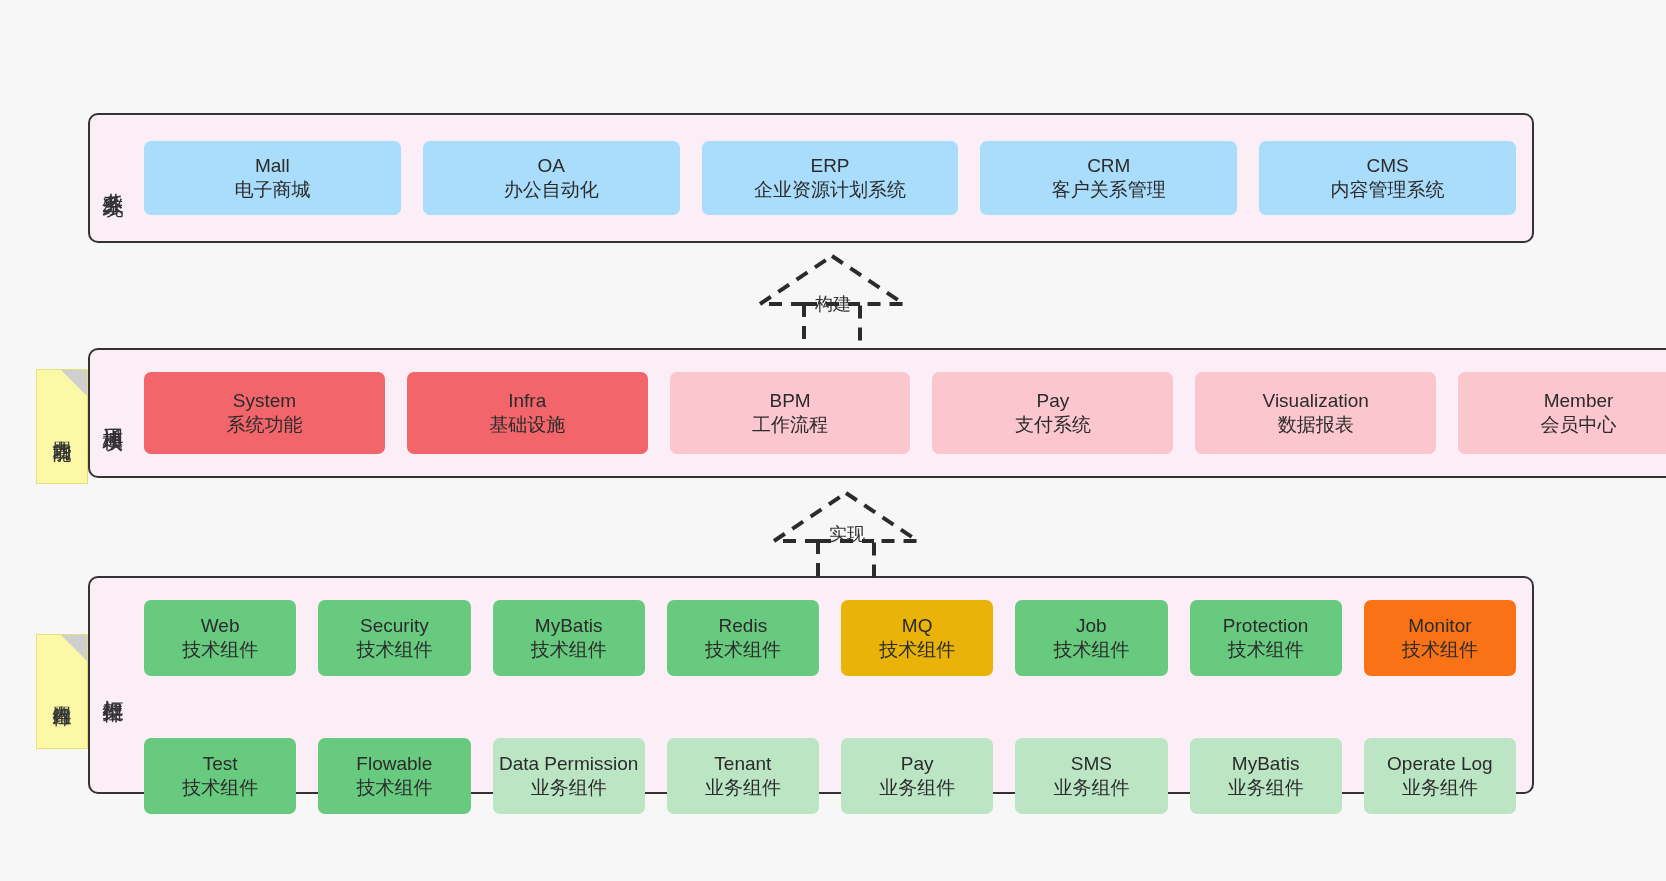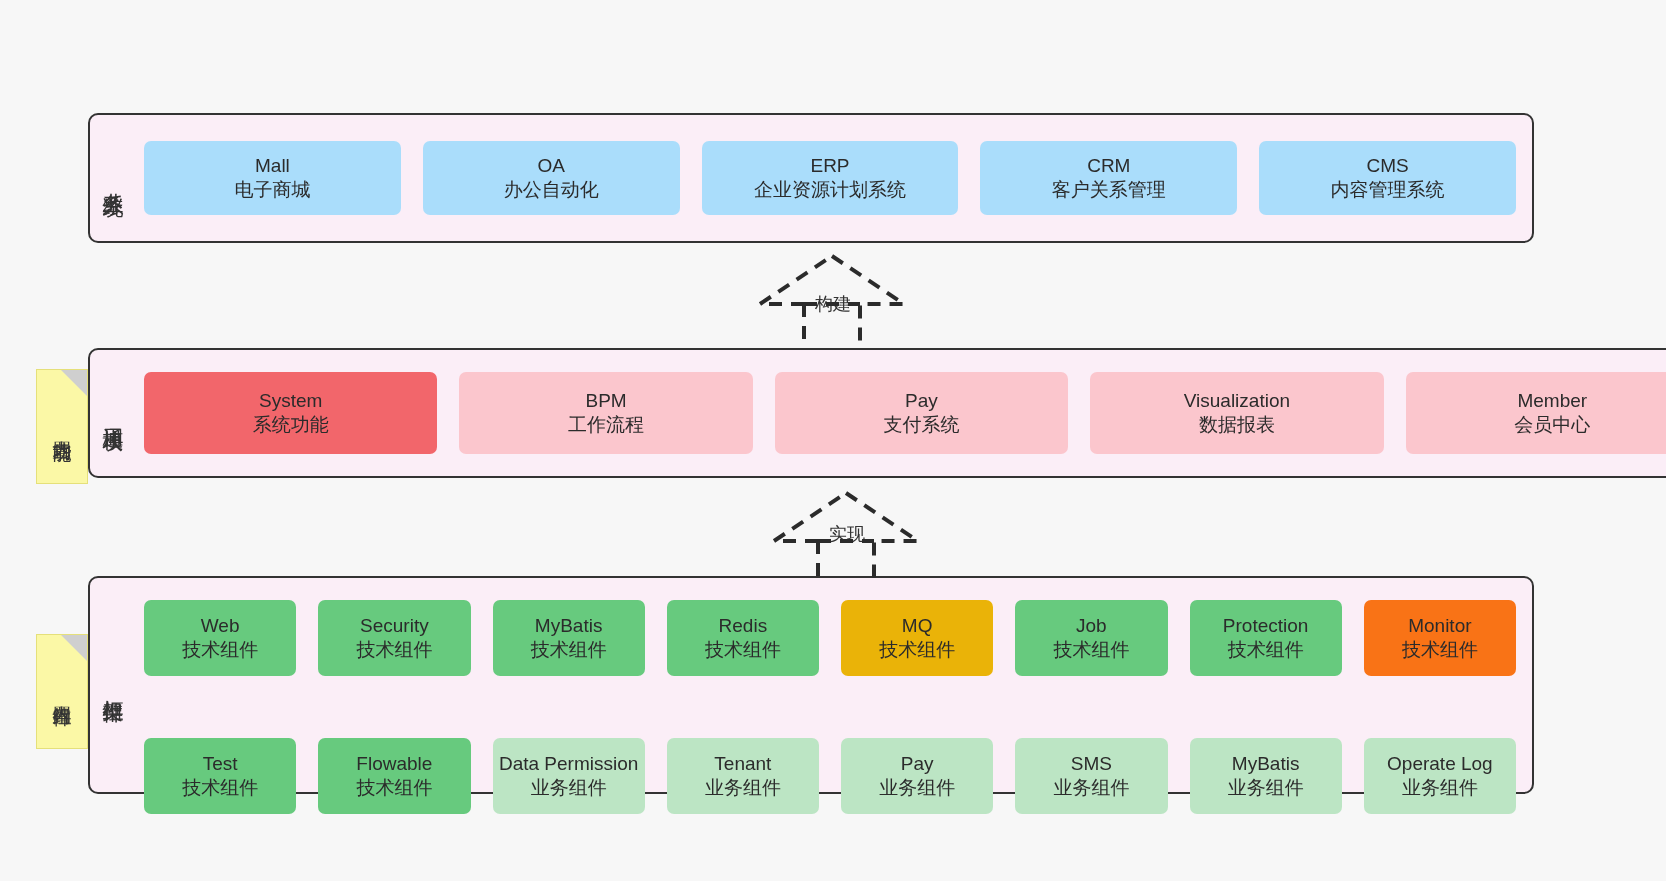--- a/index.html
+++ b/index.html
@@ -51,21 +51,20 @@
     display: flex;
     flex-direction: column;
     justify-content: center;
     gap: 18px;
     padding: 0 16px 0 8px;
     box-sizing: border-box;
   }
   .row {
     display: flex;
     gap: 22px;
-    justify-content: flex-end;
   }
   .cell {
     flex: 1 1 0;
     border-radius: 7px;
     display: flex;
     flex-direction: column;
     align-items: center;
     justify-content: center;
     text-align: center;
     font-size: 19px;
@@ -180,20 +179,24 @@
   <div class="arrow-label" id="label-build">构建</div>
 
   <div class="layer" id="layer-module">
     <div class="layer-title">通用模块</div>
     <div class="layer-body">
       <div class="row">
         <div class="cell" style="background:#f2666b">
           <span class="en">System</span>
           <span class="cn">系统功能</span>
         </div>
+        <div class="cell" style="background:#f2666b">
+          <span class="en">Infra</span>
+          <span class="cn">基础设施</span>
+        </div>
         <div class="cell" style="background:#fbc6cd">
           <span class="en">BPM</span>
           <span class="cn">工作流程</span>
         </div>
         <div class="cell" style="background:#fbc6cd">
           <span class="en">Pay</span>
           <span class="cn">支付系统</span>
         </div>
         <div class="cell" style="background:#fbc6cd">
           <span class="en">Visualization</span>

